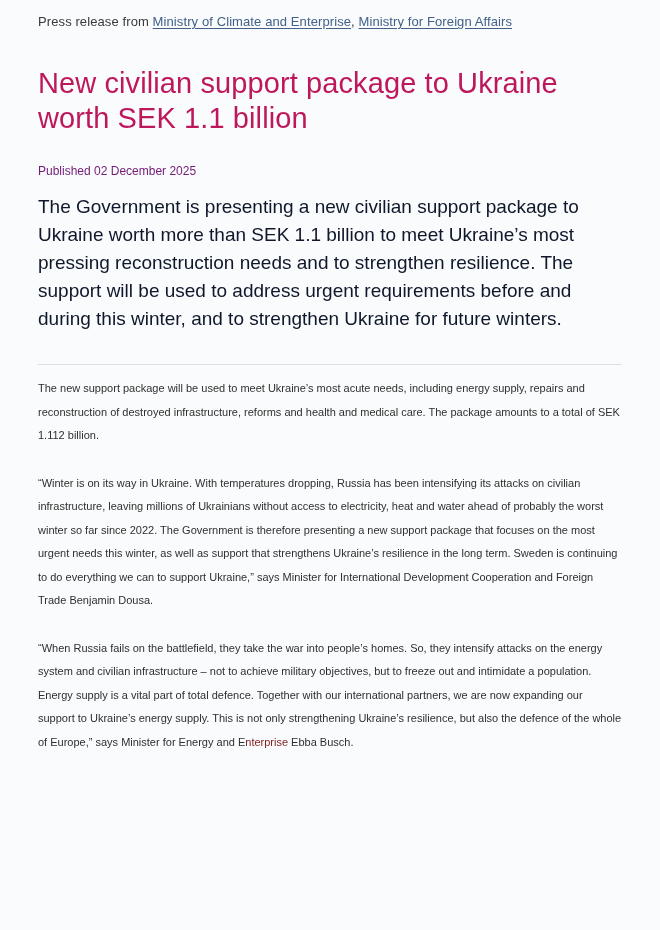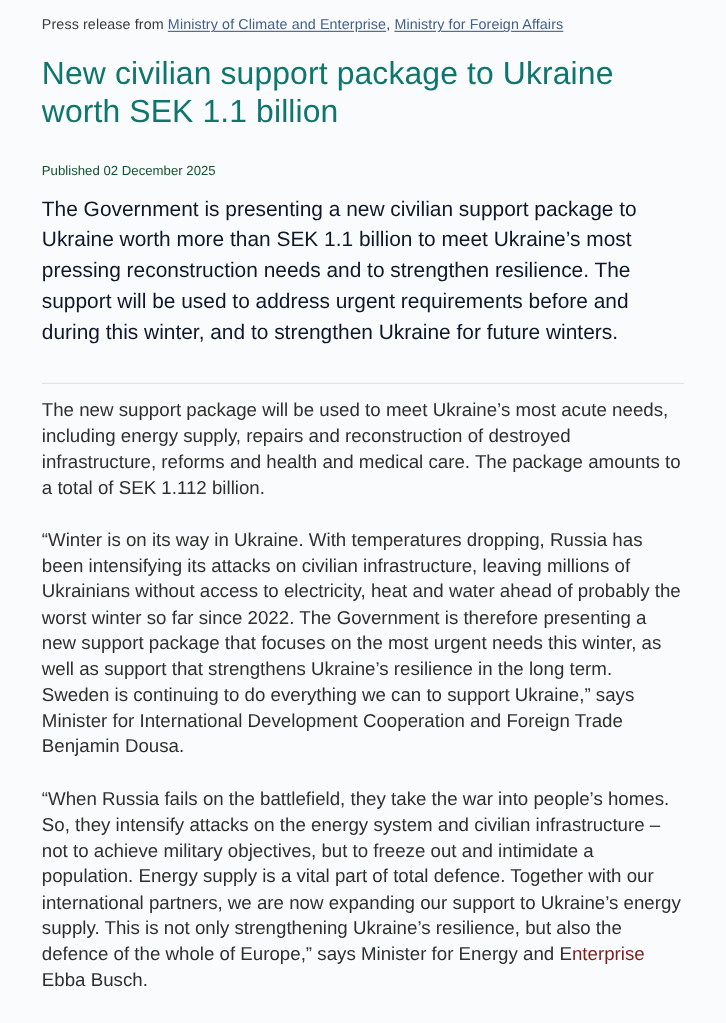--- a/index.html
+++ b/index.html
@@ -22,52 +22,52 @@
     color: #3a3a3a;
     letter-spacing: 0.1px;
   }
   .kicker a {
     color: #42608a;
     text-decoration: underline;
     text-underline-offset: 2px;
     cursor: pointer;
   }
   h1.title {
-    margin-top: 21px;
+    margin-top: 37px;
     font-size: 29px;
     font-weight: 400;
     line-height: 35px;
-    color: #0f766e;
+    color: #be185d;
     max-width: 560px;
     letter-spacing: 0.1px;
   }
   .published {
     margin-top: 28px;
     font-size: 12px;
-    color: #14532d;
+    color: #701a75;
   }
   .lead {
     margin-top: 15px;
     font-size: 19px;
     line-height: 28px;
     color: #0f172a;
     max-width: 584px;
   }
   .divider {
     margin-top: 31px;
     border: none;
     border-top: 1px solid #dcdfe4;
     width: 584px;
   }
   .body-copy {
     margin-top: 12px;
     max-width: 592px;
   }
   .body-copy p {
-    font-size: 17px;
+    font-size: 11px;
     line-height: 23.5px;
     color: #2f2f2f;
     margin-bottom: 24px;
   }
   .faded-word {
     color: #7f1d1d;
   }
 </style>
 </head>
 <body>

